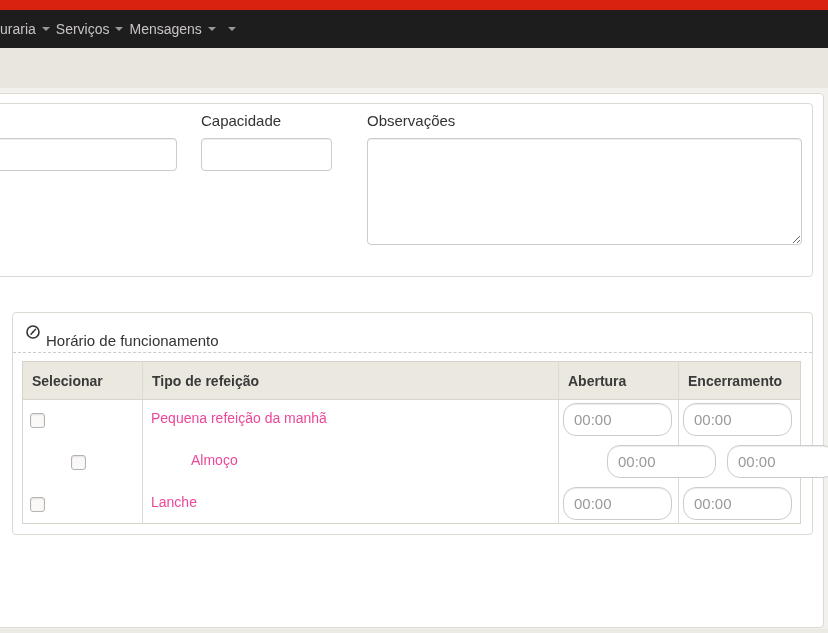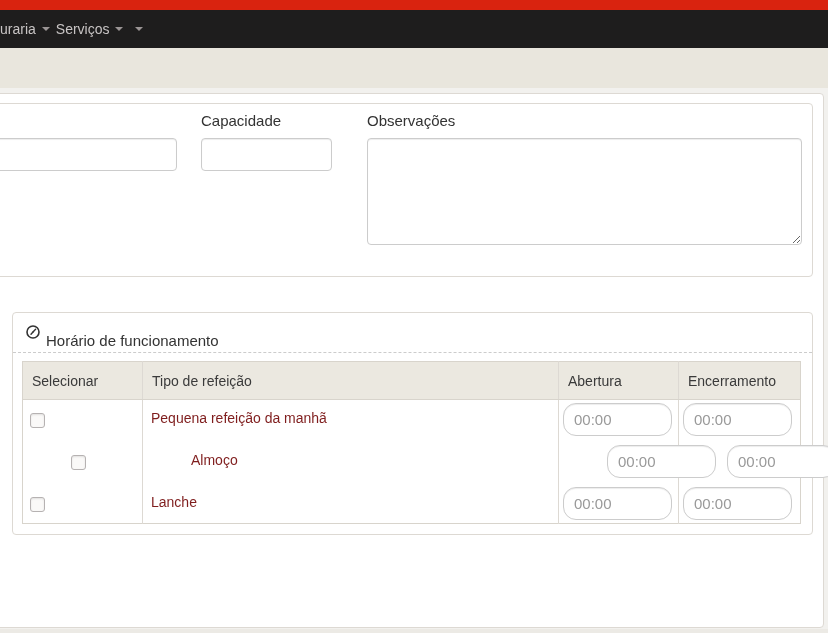--- a/index.html
+++ b/index.html
@@ -41,26 +41,26 @@
   .txt-input{position:absolute;height:33px;border:1px solid var(--input-border);border-radius:4px;background:#fff;box-shadow:inset 0 1px 1px rgba(0,0,0,.075);font-family:"Liberation Sans",sans-serif;font-size:14px;color:#555;padding:0 10px;}
   .txt-area{position:absolute;border:1px solid var(--input-border);border-radius:4px;background:#fff;box-shadow:inset 0 1px 1px rgba(0,0,0,.075);font-family:"Liberation Sans",sans-serif;font-size:14px;color:#555;padding:6px 10px;resize:both;}
 
   .panel-heading{height:40px;padding:10px 13px 0 13px;border-bottom:1px dashed #ccc;font-size:15px;color:var(--label-text);display:flex;align-items:flex-start;}
   .panel-heading .ttl{margin-left:6px;line-height:18px;margin-top:9px;}
   .clock-ic{width:14px;height:14px;margin-top:2px;flex:none;}
 
   table.sched{position:absolute;left:9px;top:48px;width:778px;border-collapse:collapse;table-layout:fixed;border:1px solid #d8d4cc;}
   table.sched col.c1{width:120px;} table.sched col.c2{width:416px;}
   table.sched col.c3{width:120px;} table.sched col.c4{width:122px;}
-  table.sched th{background:var(--table-header-bg);font-size:14px;font-weight:400;color:#3a3a3a;text-align:left;height:38px;padding:0 8px 0 9px;border-bottom:1px solid #d8d4cc;}
+  table.sched th{background:var(--table-header-bg);font-size:14px;font-weight:700;color:#3a3a3a;text-align:left;height:38px;padding:0 8px 0 9px;border-bottom:1px solid #d8d4cc;}
   table.sched th+th,table.sched td+td{border-left:1px solid #ddd9d3;}
   table.sched td{vertical-align:top;background:#fff;}
   tr.r1 td{height:42px;} tr.r2 td{height:42px;padding-left:48px;} tr.r3 td{height:40px;}
   td.sel{padding:13px 0 0 7px;}
-  td.meal{padding:10px 8px 0 8px;font-size:14px;color:#7f1d1d;}
+  td.meal{padding:10px 8px 0 8px;font-size:14px;color:#ec4899;}
   td.time{padding:3px 0 0 4px;}
   .time-input{width:109px;height:33px;border:1px solid var(--input-border);border-radius:13px;box-shadow:inset 0 1px 1px rgba(0,0,0,.075);font-family:"Liberation Sans",sans-serif;font-size:15px;color:var(--muted-text);padding:0 0 0 10px;background:#fff;}
   input[type=checkbox].rowchk{appearance:none;-webkit-appearance:none;width:15px;height:15px;border:1px solid #b6b2b2;border-radius:3px;background:#faf9f8;box-shadow:inset 0 1px 2px rgba(0,0,0,.1);cursor:pointer;}
 
   .footer-strip{position:absolute;left:0;top:629px;width:828px;height:4px;background:#eceae5;}
 </style>
 </head>
 <body>
 
 <div class="page">
@@ -68,20 +68,24 @@
   <div class="topbar"></div>
 
   <nav class="navbar">
     <ul>
       <li>
         <span class="lbl">uraria</span>
         <span class="caret"></span>
       </li>
       <li>
         <span class="lbl">Serviços</span>
+        <span class="caret"></span>
+      </li>
+      <li>
+        <span class="lbl">Mensagens</span>
         <span class="caret"></span>
       </li>
       <li>
         <span class="caret"></span>
       </li>
     </ul>
   </nav>
 
   <div class="band"></div>
 

